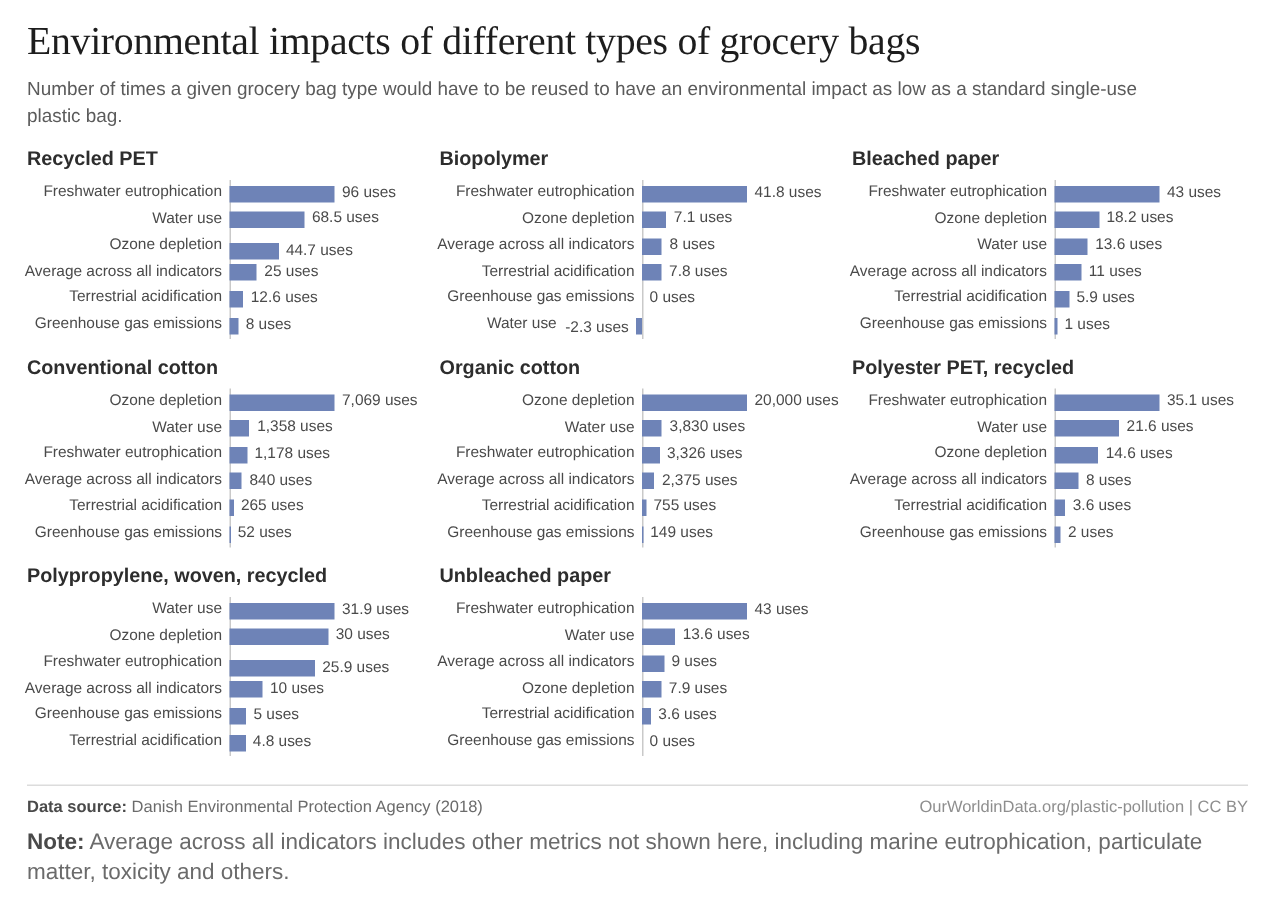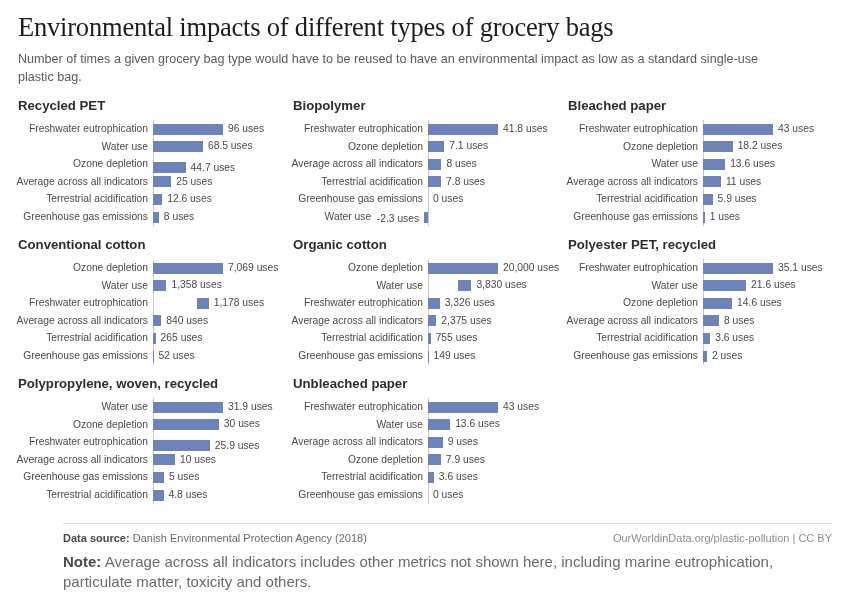--- a/index.html
+++ b/index.html
@@ -111,21 +111,20 @@
     background: #c9c9c9;
   }
 
   
   .footer {
     position: absolute;
     left: 18px; right: 18px;
     bottom: 8px;
     border-top: 1px solid #dcdcdc;
     padding-top: 8px;
-    margin-left: 45px;
   }
   .footer-line1 {
     position: relative;
     font-size: 11px;
     color: #6b6b6b;
     height: 15px;
   }
   .footer-src-label { font-weight: 700; color: #4a4a4a; }
   .footer-right {
     position: absolute;
@@ -310,21 +309,21 @@
           </div>
           <div class="row" style="top: 17.6px; position: absolute; left: 0px; right: 0px;">
             <div class="row-label" style="right: auto; left: 0px; width: 153px; text-align: right; top: 50%; transform: translateY(-50%);">Water use</div>
             <div class="bar-wrap" style="left: 153px;">
               <div class="bar" style="width: 13.4474px; background: rgb(110, 131, 183);"></div>
               <span class="bar-value">1,358 uses</span>
             </div>
           </div>
           <div class="row" style="top: 35.2px; position: absolute; left: 0px; right: 0px;">
             <div class="row-label" style="right: auto; left: 0px; width: 153px; text-align: right; top: 50%; transform: translateY(-50%);">Freshwater eutrophication</div>
-            <div class="bar-wrap" style="left: 153px; padding-left: 44px;">
+            <div class="bar-wrap" style="left: 153px;">
               <div class="bar" style="width: 11.665px; background: rgb(110, 131, 183);"></div>
               <span class="bar-value">1,178 uses</span>
             </div>
           </div>
           <div class="row" style="top: 52.8px; position: absolute; left: 0px; right: 0px;">
             <div class="row-label" style="right: auto; left: 0px; width: 153px; text-align: right; top: 50%; transform: translateY(-50%);">Average across all indicators</div>
             <div class="bar-wrap" style="left: 153px;">
               <div class="bar" style="width: 8.31801px; background: rgb(110, 131, 183);"></div>
               <span class="bar-value">840 uses</span>
             </div>
@@ -351,21 +350,21 @@
           <div class="axis-line" style="left: 153px; height: 105.6px; background: rgb(201, 201, 201);"></div>
           <div class="row" style="top: 0px; position: absolute; left: 0px; right: 0px;">
             <div class="row-label" style="right: auto; left: 0px; width: 153px; text-align: right; top: 50%; transform: translateY(-50%);">Ozone depletion</div>
             <div class="bar-wrap" style="left: 153px;">
               <div class="bar" style="width: 70px; background: rgb(110, 131, 183);"></div>
               <span class="bar-value">20,000 uses</span>
             </div>
           </div>
           <div class="row" style="top: 17.6px; position: absolute; left: 0px; right: 0px;">
             <div class="row-label" style="right: auto; left: 0px; width: 153px; text-align: right; top: 50%; transform: translateY(-50%);">Water use</div>
-            <div class="bar-wrap" style="left: 153px; padding-left: 30px;">
+            <div class="bar-wrap" style="left: 153px;">
               <div class="bar" style="width: 13.405px; background: rgb(110, 131, 183);"></div>
               <span class="bar-value">3,830 uses</span>
             </div>
           </div>
           <div class="row" style="top: 35.2px; position: absolute; left: 0px; right: 0px;">
             <div class="row-label" style="right: auto; left: 0px; width: 153px; text-align: right; top: 50%; transform: translateY(-50%);">Freshwater eutrophication</div>
             <div class="bar-wrap" style="left: 153px;">
               <div class="bar" style="width: 11.641px; background: rgb(110, 131, 183);"></div>
               <span class="bar-value">3,326 uses</span>
             </div>

